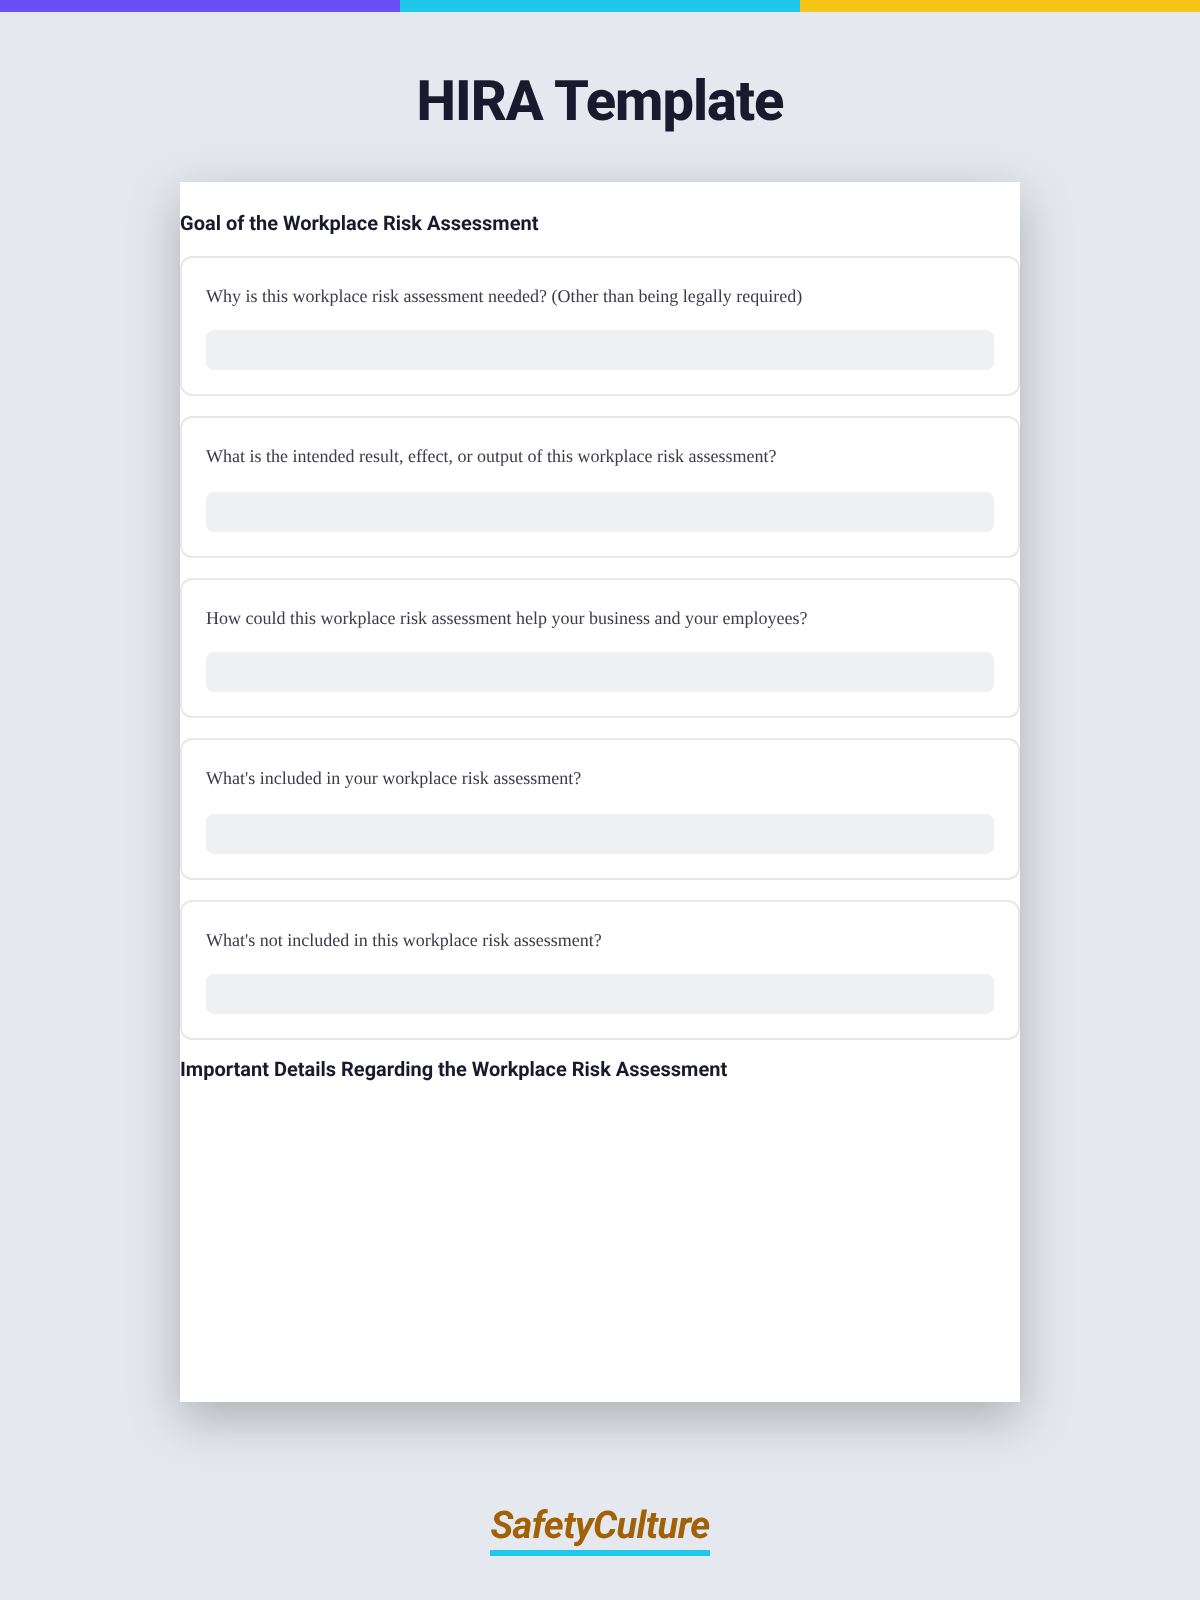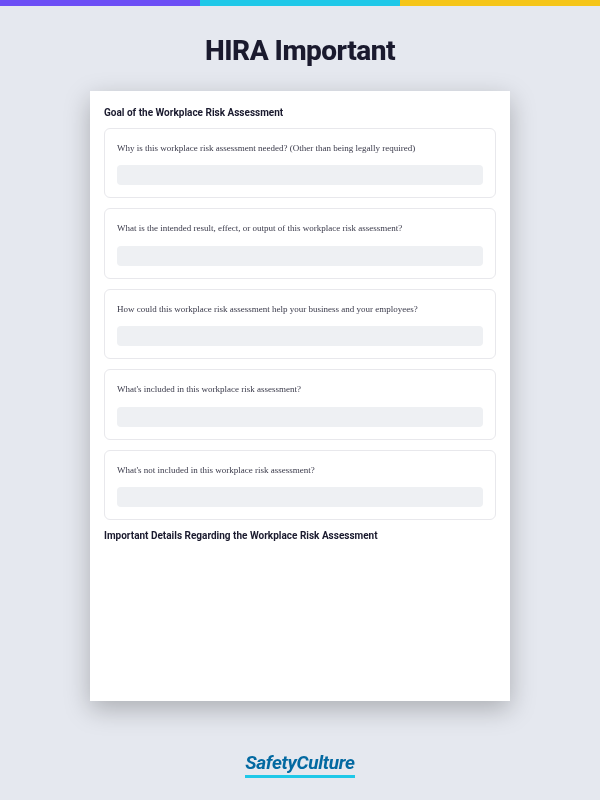--- a/index.html
+++ b/index.html
@@ -36,21 +36,21 @@
       margin-bottom: 24px;
       letter-spacing: -0.5px;
     }
     .form-container {
       width: 420px;
       height: 610px;
       margin: 0 auto;
       background: #fff;
       box-shadow: 0 8px 24px rgba(0,0,0,0.25);
       overflow: hidden;
-      padding: 12px 14px;
+      padding: 12px 0;
     }
     .section-header {
       font-size: 10px;
       font-weight: 700;
       color: #1a1a2e;
       margin-bottom: 10px;
       margin-top: 4px;
     }
     .question-block {
       border: 1px solid #e8e8ec;
@@ -75,37 +75,37 @@
       position: absolute;
       bottom: 22px;
       left: 0;
       right: 0;
       text-align: center;
     }
     .brand-name {
       font-size: 19px;
       font-weight: 700;
       font-style: italic;
-      color: #0369a1;
+      color: #a16207;
       display: inline-block;
       border-bottom: 3px solid #1fc8e8;
       padding-bottom: 1px;
       letter-spacing: -0.3px;
     }
   </style>
 </head>
 <body>
 
 <div class="top-bar">
   <div class="bar-segment bar-purple"></div>
   <div class="bar-segment bar-cyan"></div>
   <div class="bar-segment bar-yellow"></div>
 </div>
 
-<h1 class="page-title">HIRA Important</h1>
+<h1 class="page-title">HIRA Template</h1>
 
 <div class="form-container">
 
   <div class="section-header">Goal of the Workplace Risk Assessment</div>
 
   <div class="question-block">
     <div class="question-text">Why is this workplace risk assessment needed? (Other than being legally required)</div>
     <div class="answer-input"></div>
   </div>
 
@@ -114,21 +114,21 @@
     <div class="answer-input"></div>
   </div>
 
   <div class="question-block">
     <div class="question-text">How could this workplace risk assessment help your business and your employees?</div>
     <div class="answer-input"></div>
   </div>
 
 
   <div class="question-block">
-    <div class="question-text">What's included in this workplace risk assessment?</div>
+    <div class="question-text">What's included in your workplace risk assessment?</div>
     <div class="answer-input"></div>
   </div>
 
   <div class="question-block">
     <div class="question-text">What's not included in this workplace risk assessment?</div>
     <div class="answer-input"></div>
   </div>
 
   <div class="section-header">Important Details Regarding the Workplace Risk Assessment</div>
 

